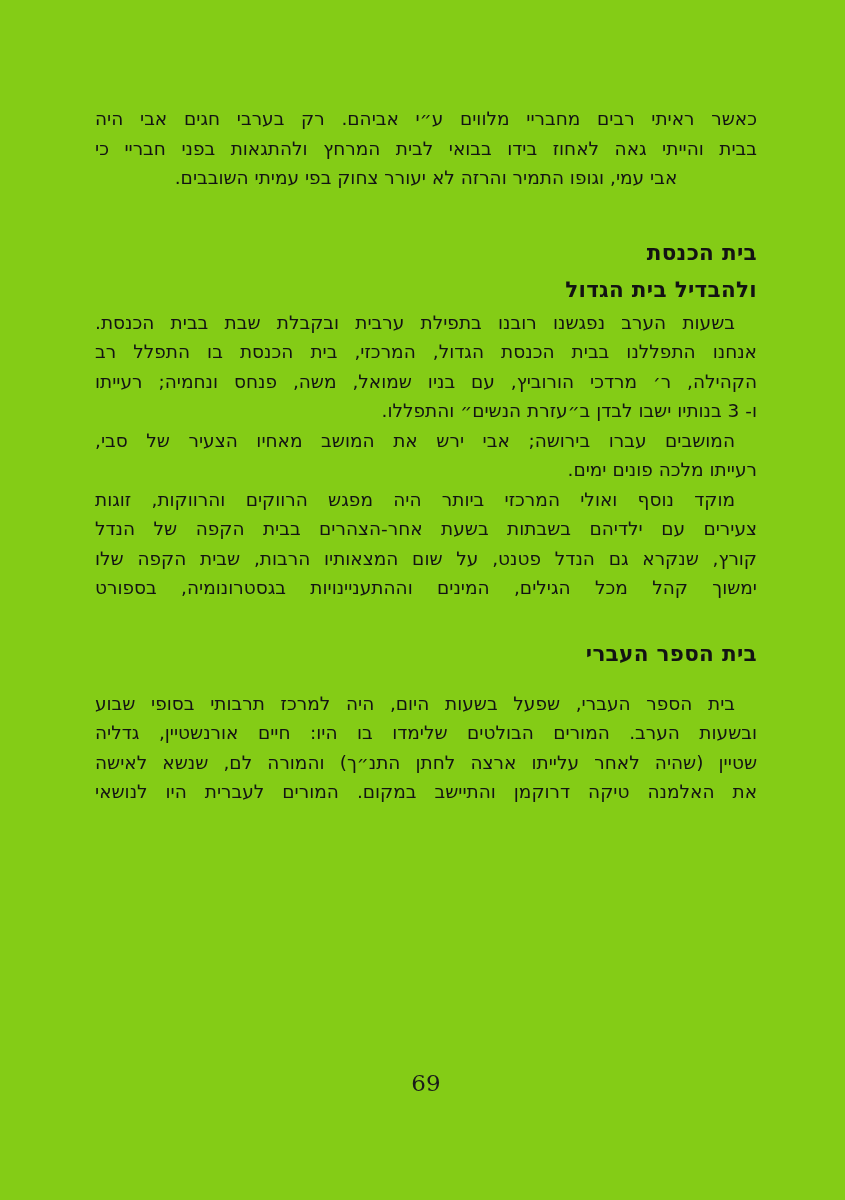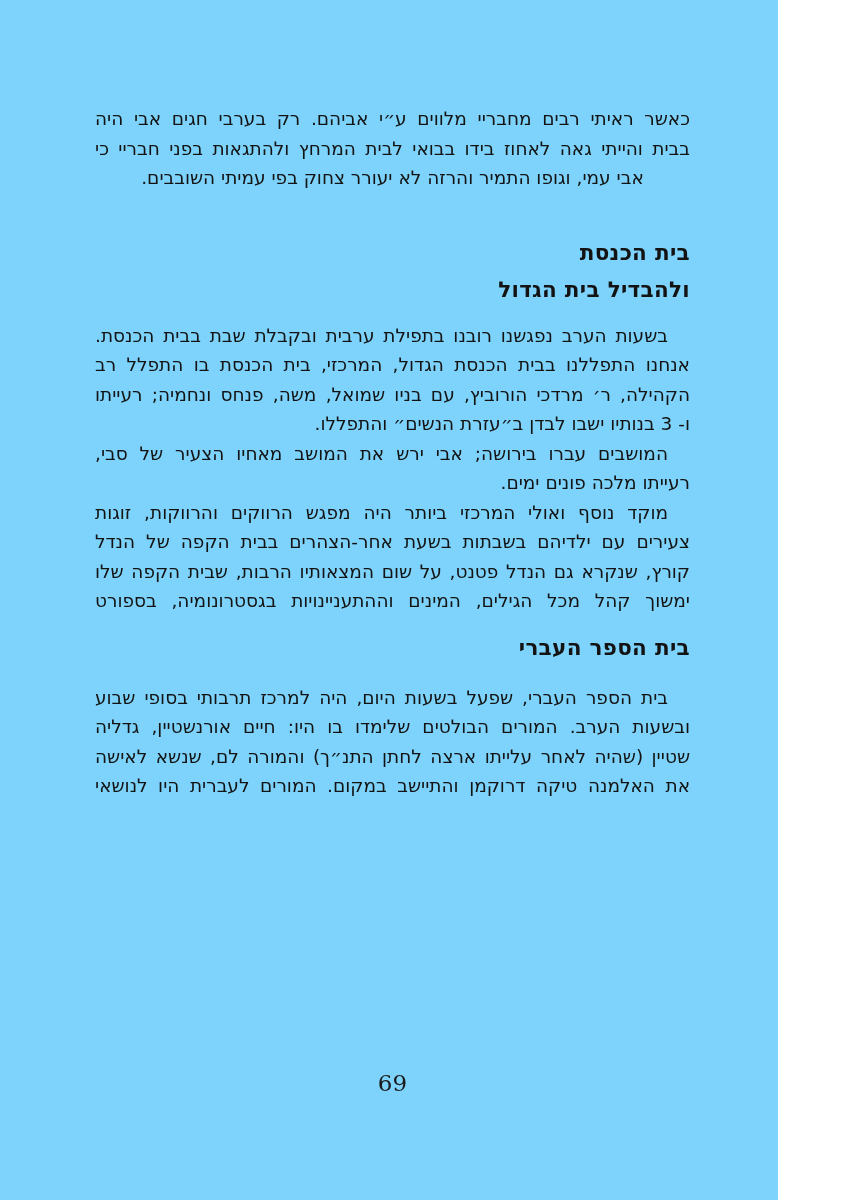--- a/index.html
+++ b/index.html
@@ -2,23 +2,23 @@
 <html lang="he"><head>
 <meta charset="utf-8">
 <style>
   html, body {
     margin: 0;
     padding: 0;
     background: #ffffff;
   }
   .page {
     position: relative;
-    width: 778px;
+    width: 845px;
     height: 1200px;
-    background: #7dd3fc;
+    background: #84cc16;
     overflow: hidden;
     color: #111111;
   }
   .text-block {
     position: absolute;
     top: 104px;
     right: 88px;
     left: 95px;
     direction: rtl;
     font-family: "DejaVu Sans", "DejaVu Serif", sans-serif;
@@ -33,22 +33,22 @@
   .line.j { text-align: justify; text-align-last: justify; }
   .line.r { text-align: right;  text-align-last: right; }
   .line.c { text-align: center; text-align-last: center; }
   .heading {
     font-weight: bold;
     font-size: 21.5px;
     line-height: 37px;
     text-align: right;
     letter-spacing: 0.3px;
   }
-  .heading-synagogue { margin-top: 41px; margin-bottom: 13px; }
-  .heading-school   { margin-top: 13px; margin-bottom: 17px; }
+  .heading-synagogue { margin-top: 41px; }
+  .heading-school   { margin-top: 32px; margin-bottom: 17px; }
   .page-number {
     position: absolute;
     top: 1070px;
     right: 88px;
     left: 95px;
     text-align: center;
     font-family: "DejaVu Serif", "Liberation Serif", serif;
     font-size: 23px;
     color: #1a1a1a;
   }

